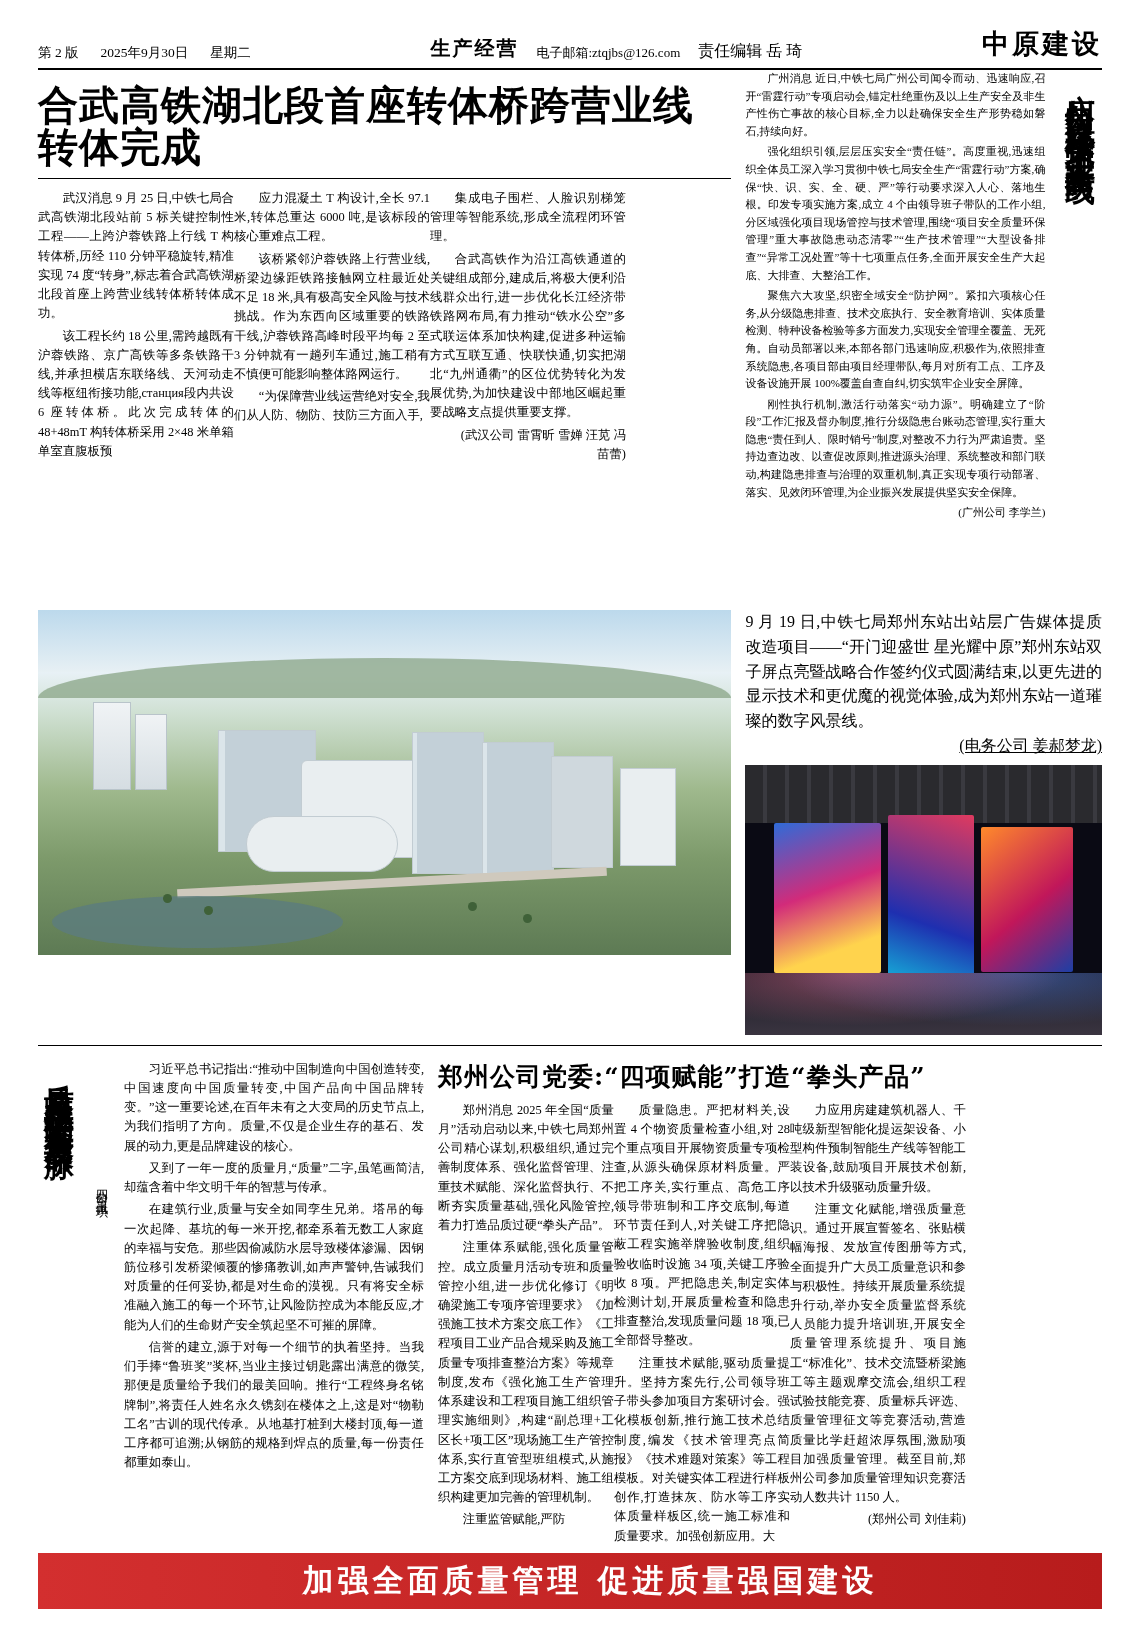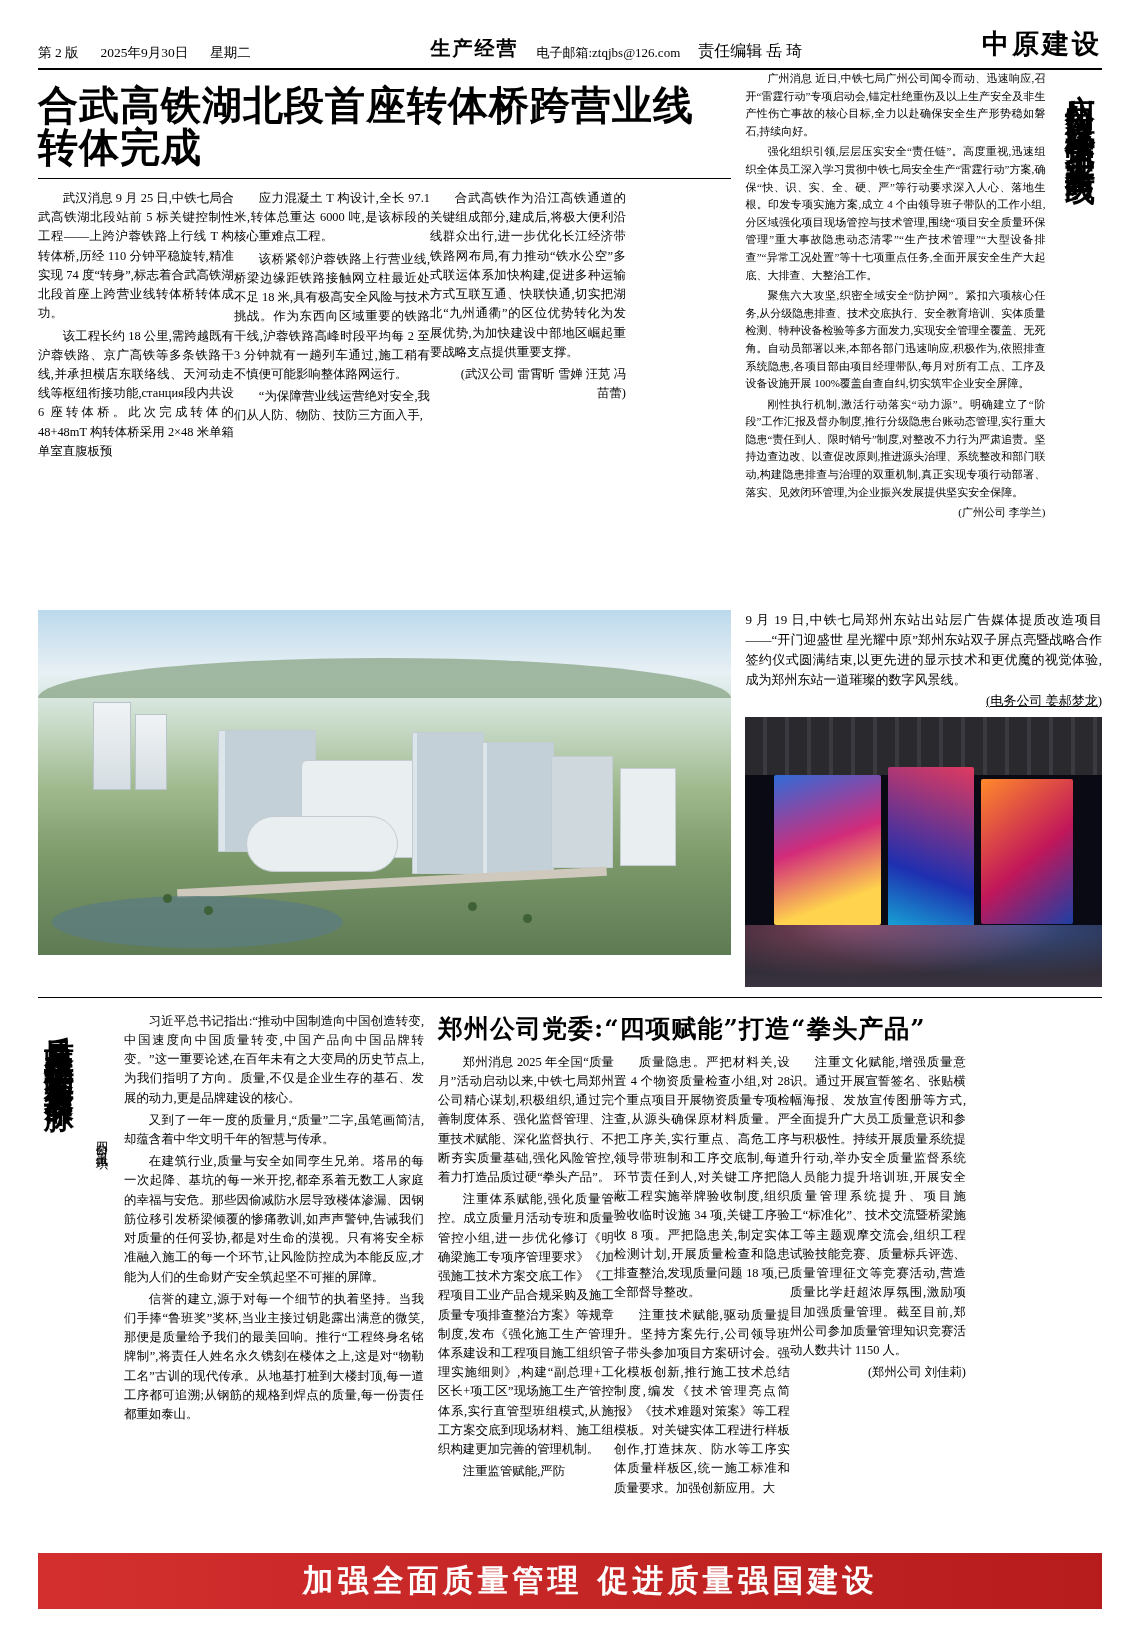--- a/index.html
+++ b/index.html
@@ -56,21 +56,21 @@
     font-family:"DejaVu Serif",serif;
     height:530px;
     margin-left:6px;
   }
   .rtext{width:300px;font-size:11px;line-height:1.6;text-align:justify;}
   .rtext p{margin:0 0 3px 0;text-indent:2em;}
   
   .photo{
     position:relative;overflow:hidden;background:#456;
   }
-  .cap{font-size:13px;line-height:1.55;text-align:justify;margin-top:5px;}
+  .cap{font-size:16px;line-height:1.55;text-align:justify;margin-top:5px;}
   .cap .sig{text-align:right;text-indent:0;text-decoration:underline;}
   
   .aerial{
     width:100%;height:345px;
     background:
       linear-gradient(#cfe6f2 0%, #e8f1f6 18%, #cfe0d2 30%, #9fb98d 52%, #7d9a6b 72%, #5d7a54 100%);
     position:relative;
   }
   .aerial .sky{position:absolute;left:0;top:0;right:0;height:62px;background:linear-gradient(#bcd9ec,#e7f0f4);}
   .aerial .hill{position:absolute;left:0;top:48px;width:100%;height:40px;background:#8fa98c;opacity:.8;
@@ -151,20 +151,21 @@
         <div class="col c1">
           <p>武汉消息 9 月 25 日,中铁七局合武高铁湖北段站前 5 标关键控制性工程——上跨沪蓉铁路上行线 T 构转体桥,历经 110 分钟平稳旋转,精准实现 74 度“转身”,标志着合武高铁湖北段首座上跨营业线转体桥转体成功。</p>
           <p>该工程长约 18 公里,需跨越既有沪蓉铁路、京广高铁等多条铁路干线,并承担横店东联络线、天河动走线等枢纽衔接功能,станция段内共设 6 座转体桥。此次完成转体的 48+48mT 构转体桥采用 2×48 米单箱单室直腹板预</p>
         </div>
         <div class="col c2">
           <p>应力混凝土 T 构设计,全长 97.1 米,转体总重达 6000 吨,是该标段的核心重难点工程。</p>
           <p>该桥紧邻沪蓉铁路上行营业线,桥梁边缘距铁路接触网立柱最近处不足 18 米,具有极高安全风险与技术挑战。作为东西向区域重要的铁路干线,沪蓉铁路高峰时段平均每 2 至 3 分钟就有一趟列车通过,施工稍有不慎便可能影响整体路网运行。</p>
           <p>“为保障营业线运营绝对安全,我们从人防、物防、技防三方面入手,</p>
         </div>
         <div class="col c3">
+          <p>集成电子围栏、人脸识别梯笼管理等智能系统,形成全流程闭环管理。</p>
           <p>合武高铁作为沿江高铁通道的关键组成部分,建成后,将极大便利沿线群众出行,进一步优化长江经济带铁路网布局,有力推动“铁水公空”多式联运体系加快构建,促进多种运输方式互联互通、快联快通,切实把湖北“九州通衢”的区位优势转化为发展优势,为加快建设中部地区崛起重要战略支点提供重要支撑。</p>
           <p class="sig">(武汉公司 雷霄昕 雪婵 汪苋 冯苗蕾)</p>
         </div>
       </div>
     </div>
 
     <div class="right-block" style="width:360px;">
       <div class="rtext">
         <p>广州消息 近日,中铁七局广州公司闻令而动、迅速响应,召开“雷霆行动”专项启动会,锚定杜绝重伤及以上生产安全及非生产性伤亡事故的核心目标,全力以赴确保安全生产形势稳如磐石,持续向好。</p>
         <p>强化组织引领,层层压实安全“责任链”。高度重视,迅速组织全体员工深入学习贯彻中铁七局安全生产“雷霆行动”方案,确保“快、识、实、全、硬、严”等行动要求深入人心、落地生根。印发专项实施方案,成立 4 个由领导班子带队的工作小组,分区域强化项目现场管控与技术管理,围绕“项目安全质量环保管理”重大事故隐患动态清零”“生产技术管理”“大型设备排查”“异常工况处置”等十七项重点任务,全面开展安全生产大起底、大排查、大整治工作。</p>
@@ -234,20 +235,21 @@
         <div class="col" style="width:176px;">
           <p>郑州消息 2025 年全国“质量月”活动启动以来,中铁七局郑州公司精心谋划,积极组织,通过完善制度体系、强化监督管理、注重技术赋能、深化监督执行、不断夯实质量基础,强化风险管控,着力打造品质过硬“拳头产品”。</p>
           <p>注重体系赋能,强化质量管控。成立质量月活动专班和质量管控小组,进一步优化修订《明确梁施工专项序管理要求》《加强施工技术方案交底工作》《工程项目工业产品合规采购及施工质量专项排查整治方案》等规章制度,发布《强化施工生产管理体系建设和工程项目施工组织管理实施细则》,构建“副总理+工区长+项工区”现场施工生产管控体系,实行直管型班组模式,从施工方案交底到现场材料、施工组织构建更加完善的管理机制。</p>
           <p>注重监管赋能,严防</p>
         </div>
         <div class="col" style="width:176px;">
           <p>质量隐患。严把材料关,设置 4 个物资质量检查小组,对 28 个重点项目开展物资质量专项检查,从源头确保原材料质量。严把工序关,实行重点、高危工序领导带班制和工序交底制,每道环节责任到人,对关键工序把隐蔽工程实施举牌验收制度,组织验收临时设施 34 项,关键工序验收 8 项。严把隐患关,制定实体检测计划,开展质量检查和隐患排查整治,发现质量问题 18 项,已全部督导整改。</p>
           <p>注重技术赋能,驱动质量提升。坚持方案先行,公司领导班子带头参加项目方案研讨会。强化模板创新,推行施工技术总结制度,编发《技术管理亮点简报》《技术难题对策案》等工程模板。对关键实体工程进行样板创作,打造抹灰、防水等工序实体质量样板区,统一施工标准和质量要求。加强创新应用。大</p>
         </div>
         <div class="col" style="width:176px;">
+          <p>力应用房建建筑机器人、千吨级新型智能化提运架设备、小型构件预制智能生产线等智能工装设备,鼓励项目开展技术创新,以技术升级驱动质量升级。</p>
           <p>注重文化赋能,增强质量意识。通过开展宣誓签名、张贴横幅海报、发放宣传图册等方式,全面提升广大员工质量意识和参与积极性。持续开展质量系统提升行动,举办安全质量监督系统人员能力提升培训班,开展安全质量管理系统提升、项目施工“标准化”、技术交流暨桥梁施工等主题观摩交流会,组织工程试验技能竞赛、质量标兵评选、质量管理征文等竞赛活动,营造质量比学赶超浓厚氛围,激励项目加强质量管理。截至目前,郑州公司参加质量管理知识竞赛活动人数共计 1150 人。</p>
           <p class="sig">(郑州公司 刘佳莉)</p>
         </div>
       </div>
     </div>
   </div>
 
   <div class="banner">
     <span>加强全面质量管理 促进质量强国建设</span>
   </div>

